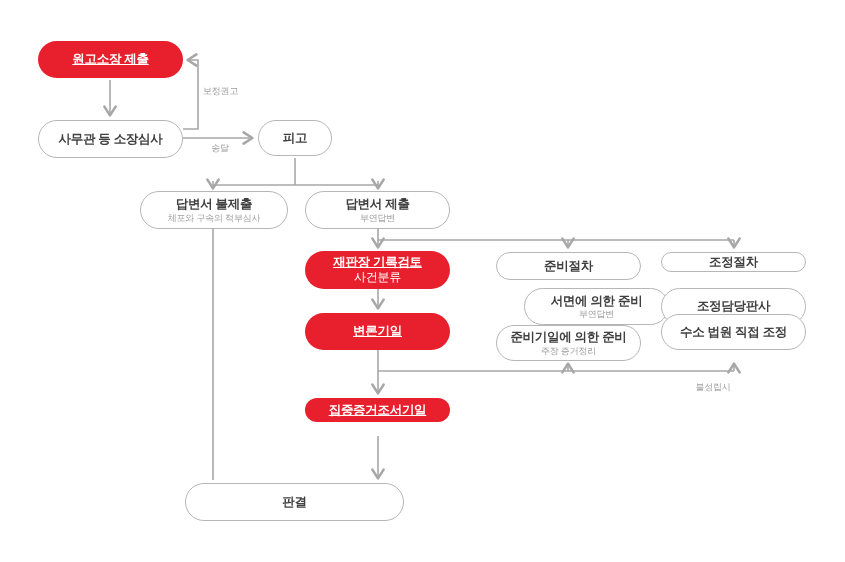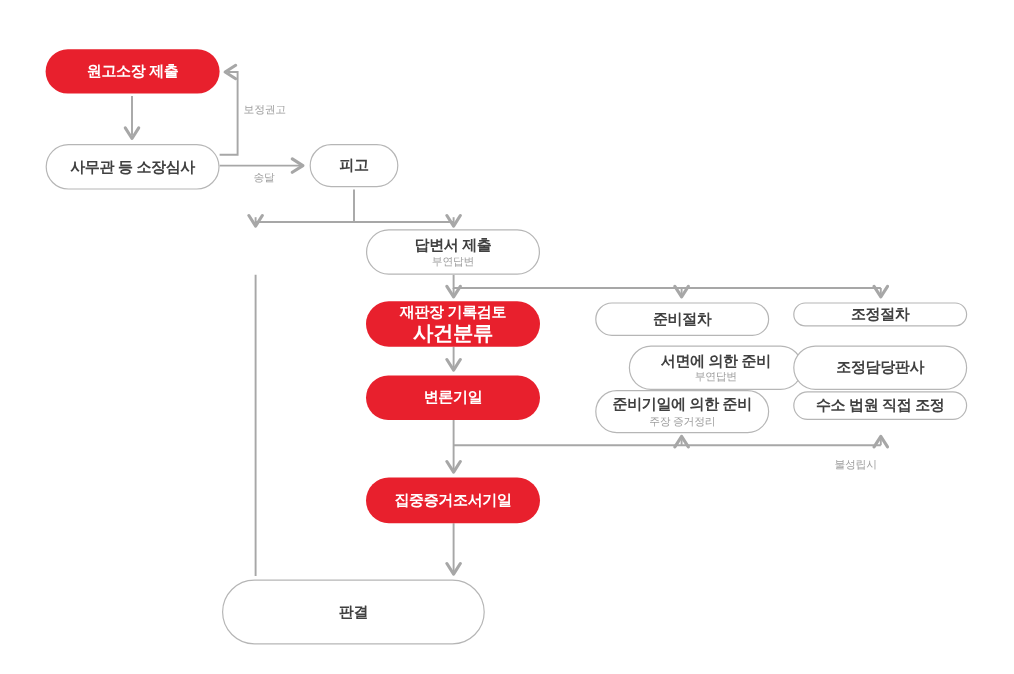--- a/index.html
+++ b/index.html
@@ -9,22 +9,22 @@
   }
   svg.wires{position:absolute;left:0;top:0;width:845px;height:562px;}
   .node{
     position:absolute;box-sizing:border-box;border-radius:999px;
     display:flex;flex-direction:column;align-items:center;justify-content:center;
     text-align:center;line-height:1.15;
   }
   .node.white{background:#ffffff;border:1.4px solid #b6b6b6;}
   .node.red{background:#e8202d;border:none;}
   .t{font-size:12.5px;font-weight:bold;color:#404040;letter-spacing:-0.3px;white-space:nowrap;}
-  .node.red .t{color:#ffffff;}
-  .t2{font-size:17px;font-weight:bold;color:#ffffff;letter-spacing:-0.3px;white-space:nowrap;margin-top:1px;}
+  .node.red .t{color:#ffffff;text-decoration:underline;}
+  .t2{font-size:12px;font-weight:normal;color:#ffffff;letter-spacing:-0.3px;white-space:nowrap;margin-top:1px;}
   .s{font-size:9px;color:#9d9d9d;letter-spacing:-0.2px;margin-top:1px;white-space:nowrap;}
   .elabel{
     position:absolute;font-size:9px;color:#9d9d9d;letter-spacing:-0.2px;
     text-align:center;white-space:nowrap;
   }
 </style>
 </head>
 <body>
 
 <div class="canvas">
@@ -66,20 +66,24 @@
   </div>
 
   <div class="node white" style="left:38px;top:120px;width:145px;height:38px;">
     <span class="t">사무관 등 소장심사</span>
   </div>
 
   <div class="node white" style="left:258px;top:120px;width:74px;height:36px;">
     <span class="t">피고</span>
   </div>
 
+  <div class="node white" style="left:140px;top:191px;width:148px;height:38px;">
+    <span class="t">답변서 불제출</span>
+    <span class="s">체포와 구속의 적부심사</span>
+  </div>
 
   <div class="node white" style="left:305px;top:191px;width:145px;height:38px;text-align:center;">
     <span class="t">답변서 제출</span>
     <span class="s">부연답변</span>
   </div>
 
   <div class="node red" style="left:305px;top:251px;width:145px;height:38px;text-align:right;">
     <span class="t">재판장 기록검토</span>
     <span class="t2">사건분류</span>
   </div>
@@ -103,25 +107,25 @@
   </div>
 
   <div class="node white" style="left:661px;top:252px;width:145px;height:20px;">
     <span class="t">조정절차</span>
   </div>
 
   <div class="node white" style="left:661px;top:288px;width:145px;height:37px;">
     <span class="t">조정담당판사</span>
   </div>
 
-  <div class="node white" style="left:661px;top:326px;width:145px;height:24px;">
+  <div class="node white" style="left:661px;top:314px;width:145px;height:36px;">
     <span class="t">수소 법원 직접 조정</span>
   </div>
 
-  <div class="node red" style="left:305px;top:398px;width:145px;height:38px;">
+  <div class="node red" style="left:305px;top:398px;width:145px;height:24px;">
     <span class="t">집중증거조서기일</span>
   </div>
 
-  <div class="node white" style="left:185px;top:483px;width:219px;height:54px;">
+  <div class="node white" style="left:185px;top:483px;width:219px;height:38px;">
     <span class="t">판결</span>
   </div>
 
 </div>
 
 </body></html>

